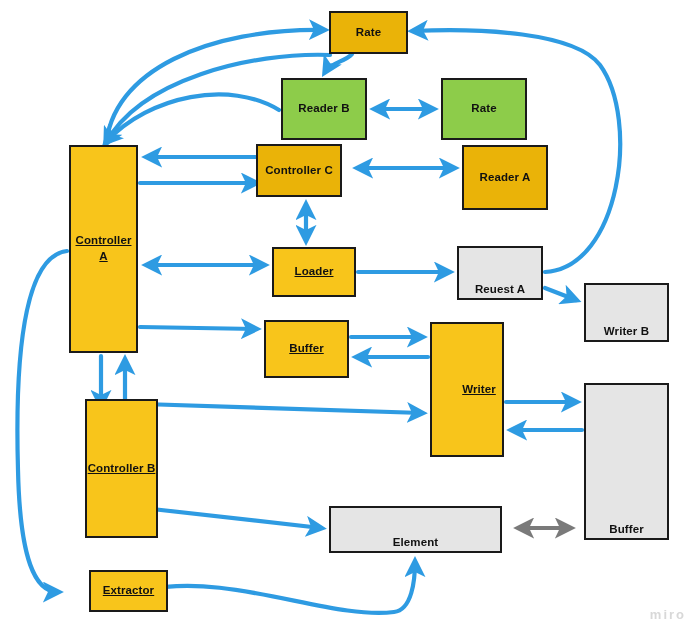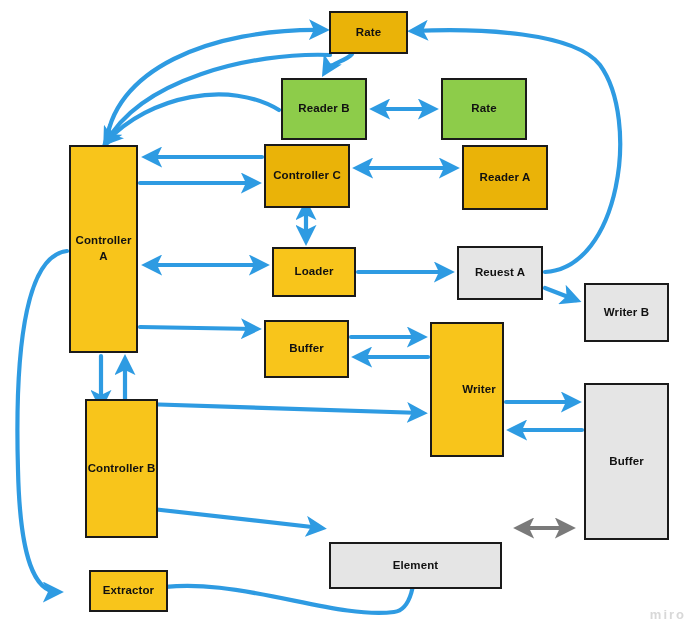--- a/index.html
+++ b/index.html
@@ -20,24 +20,24 @@
     align-items:center;
     justify-content:center;
     text-align:center;
     font-weight:bold;
     font-size:11.5px;
     line-height:1.35;
     color:#111111;
     letter-spacing:.1px;
     z-index:5;
   }
-  .n-yellow{background:#F8C51B;}
+  .n-yellow{background:#F8C51B;text-decoration:underline;}
   .n-red{background:#eab308;}
   .n-green{background:#8DCC4A;}
-  .n-gray{background:#E5E5E5;}
+  .n-gray{background:#E5E5E5;align-items:flex-end;}
   .watermark{
     position:absolute;
     right:14px;bottom:10px;
     font-size:13px;
     font-weight:bold;
     letter-spacing:2px;
     color:#d8d8d8;
     z-index:6;
     user-select:none;
   }
@@ -122,21 +122,21 @@
   <div id="nodes">
       <div class="node n-red" style="left: 329px; top: 11px; width: 79px; height: 43px;">
         <span>Rate</span>
       </div>
       <div class="node n-green" style="left: 281px; top: 78px; width: 86px; height: 62px;">
         <span>Reader B</span>
       </div>
       <div class="node n-green" style="left: 441px; top: 78px; width: 86px; height: 62px;">
         <span>Rate</span>
       </div>
-      <div class="node n-red" style="left: 264px; top: 144px; width: 86px; height: 64px;">
+      <div class="node n-red" style="left: 256px; top: 144px; width: 86px; height: 53px;">
         <span>Controller C</span>
       </div>
       <div class="node n-red" style="left: 462px; top: 145px; width: 86px; height: 65px;">
         <span>Reader A</span>
       </div>
       <div class="node n-yellow" style="left: 69px; top: 145px; width: 69px; height: 208px;">
         <span style="white-space: normal;">Controller A</span>
       </div>
       <div class="node n-yellow" style="left: 272px; top: 247px; width: 84px; height: 50px;">
         <span>Loader</span>
@@ -152,21 +152,21 @@
       </div>
       <div class="node n-yellow" style="left: 430px; top: 322px; width: 74px; height: 135px; padding-left: 24px;">
         <span style="white-space: normal;">Writer</span>
       </div>
       <div class="node n-gray" style="left: 584px; top: 383px; width: 85px; height: 157px;">
         <span>Buffer</span>
       </div>
       <div class="node n-yellow" style="left: 68px; top: 399px; width: 73px; height: 139px; margin-left: 17px;">
         <span style="white-space: normal;">Controller B</span>
       </div>
-      <div class="node n-gray" style="left: 329px; top: 506px; width: 173px; height: 47px; margin-top: 36px;">
+      <div class="node n-gray" style="left: 329px; top: 506px; width: 173px; height: 47px;">
         <span>Element</span>
       </div>
       <div class="node n-yellow" style="left: 65px; top: 570px; width: 79px; height: 42px; margin-left: 24px;">
         <span>Extractor</span>
       </div>
     </div>
 
   <div class="watermark">miro</div>
 </div>
 

